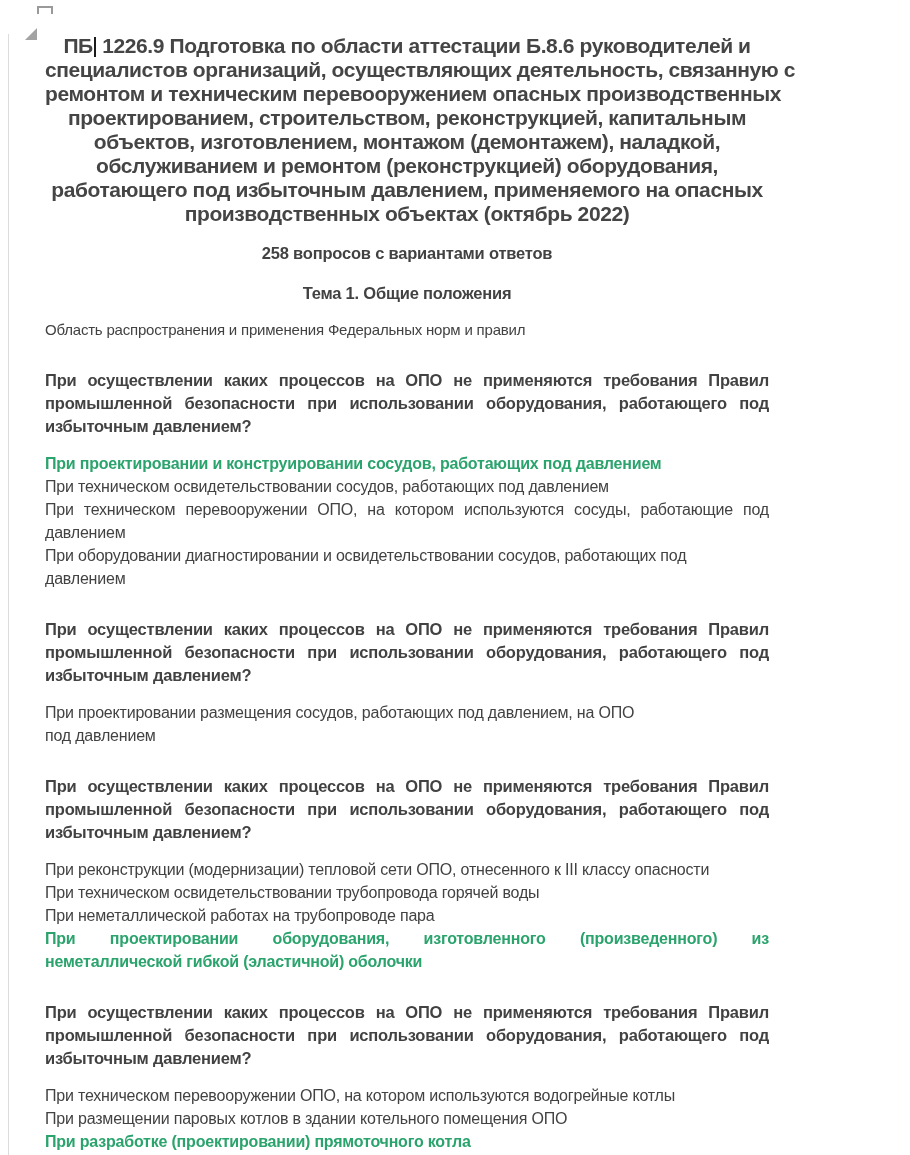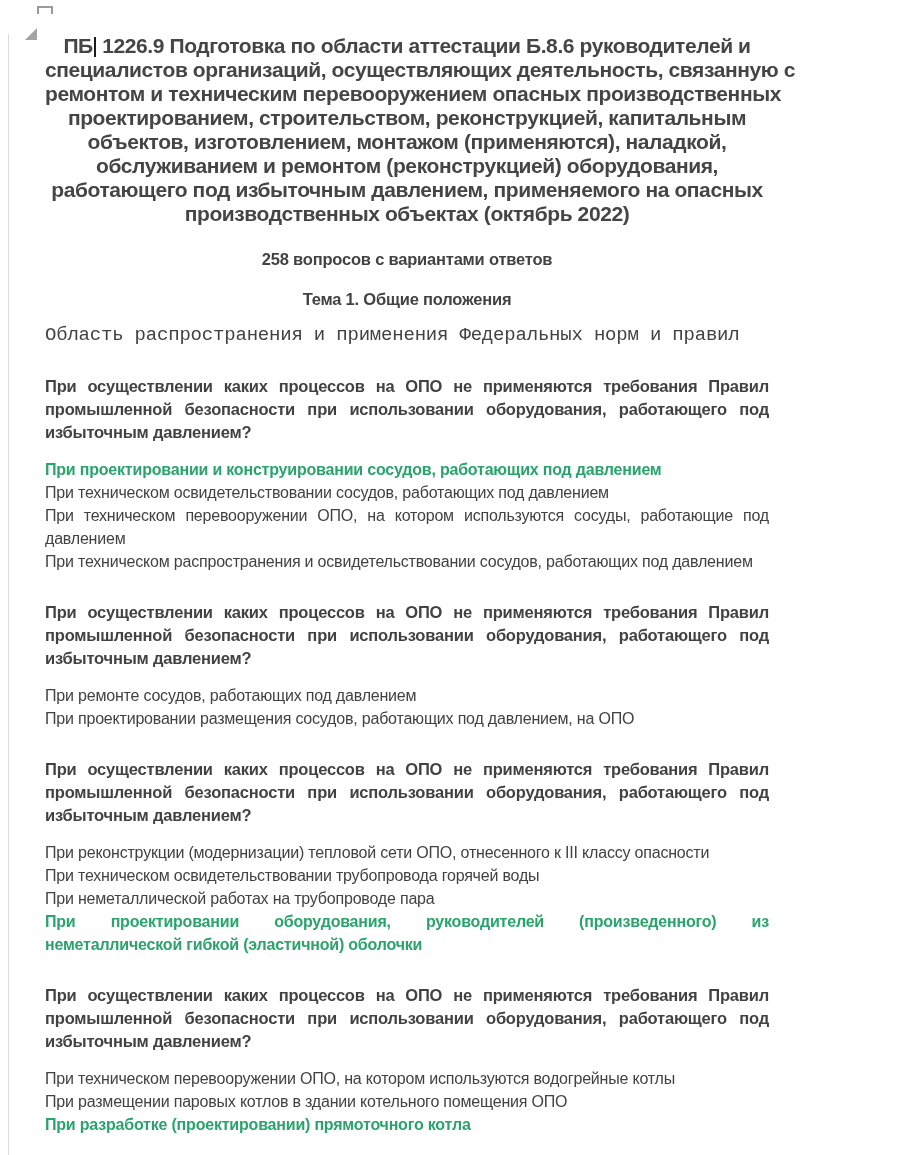--- a/index.html
+++ b/index.html
@@ -9,23 +9,23 @@
   }
   .page{position:relative;width:812px;height:1155px;background:#ffffff;color:#424242;}
   .vrule{position:absolute;left:8px;top:34px;bottom:0;width:1px;background:#dcdcdc;}
   .collapse-marker{position:absolute;left:22px;top:25px;width:18px;height:18px;}
   .anchor-mark{position:absolute;left:37px;top:6px;width:12px;height:6px;
     border-top:2px solid #9a9a9a;border-left:2px solid #9a9a9a;border-right:2px solid #9a9a9a;}
   .content{padding:20px 43px 0 45px;}
   .title{font-weight:bold;font-size:21px;line-height:24px;text-align:center;letter-spacing:-0.4px;color:#454545;}
   .tline{white-space:nowrap;}
   .caret{display:inline-block;width:2px;height:20px;background:#1b1b1b;vertical-align:-4px;margin:0 1px;}
-  .subtitle{font-weight:bold;font-size:16.5px;line-height:23px;text-align:center;margin-top:22px;letter-spacing:-0.2px;}
+  .subtitle{font-weight:bold;font-size:16.5px;line-height:23px;text-align:center;margin-top:16px;letter-spacing:-0.2px;}
   .topic{font-weight:bold;font-size:16.5px;line-height:23px;text-align:center;margin-top:0;letter-spacing:-0.2px;}
-  .tsub{font-size:19px;line-height:23px;letter-spacing:-0.2px;font-family:Liberation Mono, monospace;}
+  .tsub{font-size:15px;line-height:23px;letter-spacing:-0.2px;}
   #questions{margin-top:4px;}
   .qblock{margin-top:28px;}
   .question{font-weight:bold;font-size:16.5px;line-height:23px;letter-spacing:-0.2px;margin:0 0 14px 0;}
   .answer{font-size:16px;line-height:23px;letter-spacing:-0.2px;}
   .answer.correct{color:#2aa36c;font-weight:bold;}
   .jline{text-align:justify;text-align-last:justify;}
 </style>
 </head>
 <body>
 
@@ -38,21 +38,21 @@
     </svg>
   </div>
   <div class="anchor-mark"></div>
 
   <div class="content">
     <h1 class="title">
         <div class="tline"><span>ПБ</span><span class="caret"></span><span> 1226.9 Подготовка по области аттестации Б.8.6 руководителей и</span></div>
         <div class="tline">специалистов организаций, осуществляющих деятельность, связанную с</div>
         <div class="tline">ремонтом и техническим перевооружением опасных производственных</div>
         <div class="tline">проектированием, строительством, реконструкцией, капитальным</div>
-        <div class="tline">объектов, изготовлением, монтажом (применяются), наладкой,</div>
+        <div class="tline">объектов, изготовлением, монтажом (демонтажем), наладкой,</div>
         <div class="tline">обслуживанием и ремонтом (реконструкцией) оборудования,</div>
         <div class="tline">работающего под избыточным давлением, применяемого на опасных</div>
         <div class="tline">производственных объектах (октябрь 2022)</div>
       </h1>
 
     <p class="subtitle">258 вопросов с вариантами ответов</p>
 
     <h2 class="topic">Тема 1. Общие положения</h2>
     <p class="tsub" style="margin:0">Область распространения и применения Федеральных норм и правил</p>
 
@@ -68,59 +68,57 @@
               <div>При проектировании и конструировании сосудов, работающих под давлением</div>
             </div>
             <div class="answer">
               <div>При техническом освидетельствовании сосудов, работающих под давлением</div>
             </div>
             <div class="answer">
               <div class="jline">При техническом перевооружении ОПО, на котором используются сосуды, работающие под</div>
               <div>давлением</div>
             </div>
             <div class="answer">
-              <div>При техническом распространения и освидетельствовании сосудов, работающих под давлением</div>
+              <div>При оборудовании диагностировании и освидетельствовании сосудов, работающих под давлением</div>
             </div>
           </div>
         </div>
         <div class="qblock">
           <div class="question">
             <div class="jline">При осуществлении каких процессов на ОПО не применяются требования Правил</div>
             <div class="jline">промышленной безопасности при использовании оборудования, работающего под</div>
             <div>избыточным давлением?</div>
           </div>
           <div>
             <div class="answer">
-              <div>При ремонте сосудов, работающих под давлением</div>
-            </div>
-            <div class="answer">
               <div>При проектировании размещения сосудов, работающих под давлением, на ОПО</div>
             </div>
             <div class="answer">
+              <div>под давлением</div>
             </div>
           </div>
         </div>
         <div class="qblock">
           <div class="question">
             <div class="jline">При осуществлении каких процессов на ОПО не применяются требования Правил</div>
             <div class="jline">промышленной безопасности при использовании оборудования, работающего под</div>
             <div>избыточным давлением?</div>
           </div>
           <div>
             <div class="answer">
               <div>При реконструкции (модернизации) тепловой сети ОПО, отнесенного к III классу опасности</div>
             </div>
             <div class="answer">
               <div>При техническом освидетельствовании трубопровода горячей воды</div>
             </div>
             <div class="answer">
               <div>При неметаллической работах на трубопроводе пара</div>
             </div>
             <div class="answer correct">
-              <div class="jline">При проектировании оборудования, руководителей (произведенного) из</div>
+              <div class="jline">При проектировании оборудования, изготовленного (произведенного) из</div>
               <div>неметаллической гибкой (эластичной) оболочки</div>
             </div>
           </div>
         </div>
         <div class="qblock">
           <div class="question">
             <div class="jline">При осуществлении каких процессов на ОПО не применяются требования Правил</div>
             <div class="jline">промышленной безопасности при использовании оборудования, работающего под</div>
             <div>избыточным давлением?</div>
           </div>

